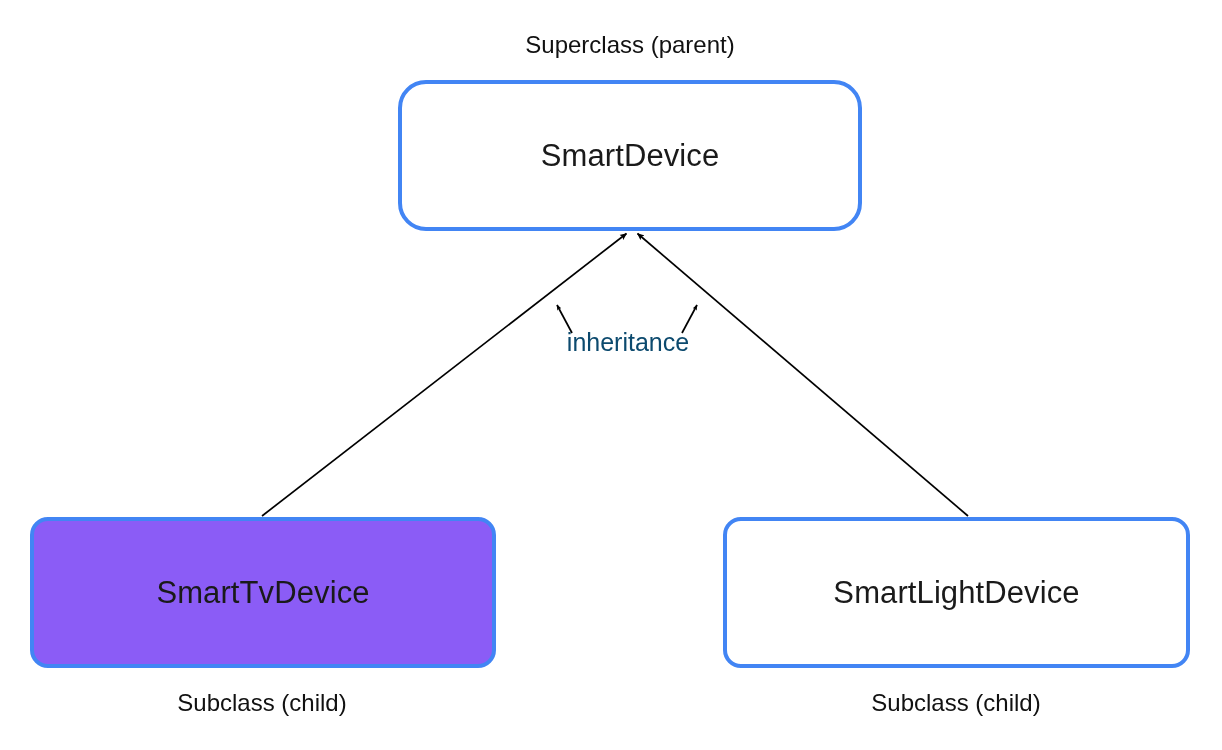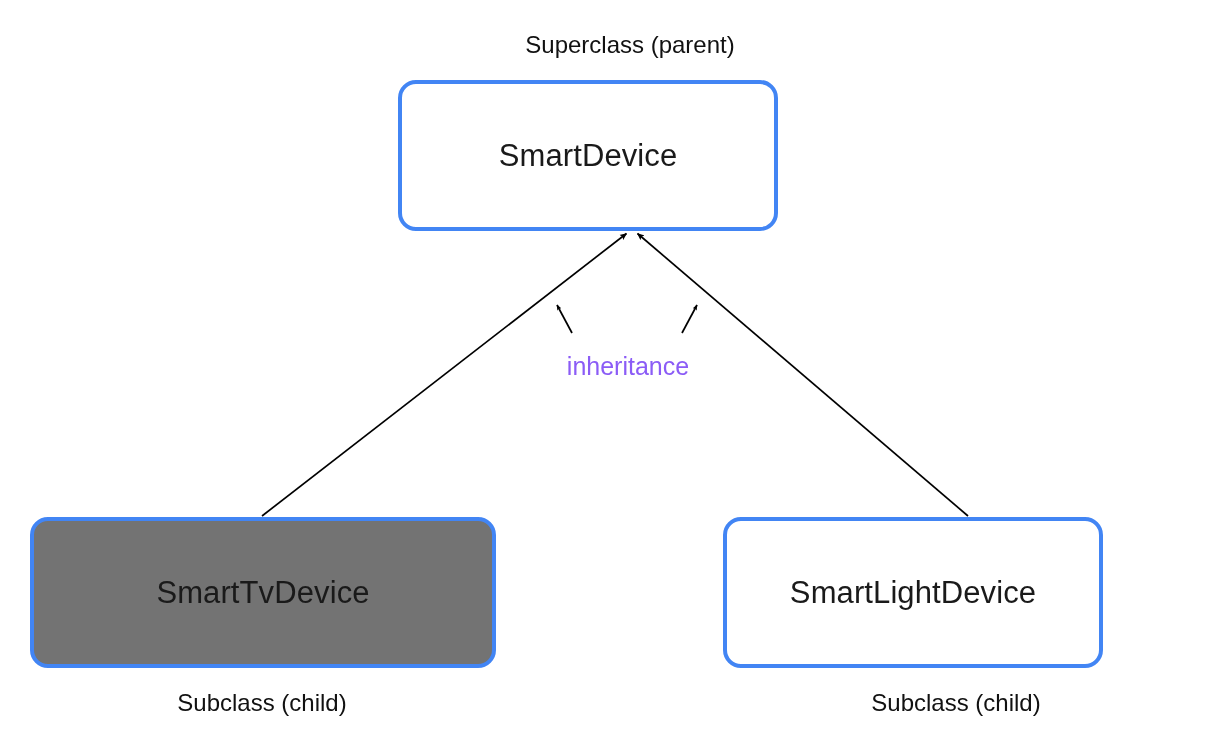--- a/index.html
+++ b/index.html
@@ -50,33 +50,34 @@
     font-weight: 400;
     letter-spacing: 0.1px;
     color: #1a1a1a;
     line-height: 1;
     white-space: nowrap;
   }
 
   #box-smartdevice {
     left: 398px;
     top: 80px;
-    width: 380px;
+    width: 464px;
     height: 151px;
+    border-radius: 28px;
   }
   #box-smarttvdevice {
     left: 30px;
     top: 517px;
     width: 466px;
     height: 151px;
   }
   #box-smartlightdevice {
     left: 723px;
     top: 517px;
-    width: 380px;
+    width: 467px;
     height: 151px;
   }
 
   
   .caption {
     position: absolute;
     font-family: "Liberation Sans", sans-serif;
     font-size: 24px;
     font-weight: 400;
     color: #111111;
@@ -141,23 +142,23 @@
 
     <line x1="682" y1="333" x2="697" y2="305" stroke="#000000" stroke-width="1.7" stroke-linecap="butt" marker-end="url(#arrowhead-small)"></line>
   </svg>
 
   <div class="caption" id="caption-superclass" style="color: rgb(17, 17, 17);">Superclass (parent)</div>
 
   <div class="class-box" id="box-smartdevice" style="border-color: rgb(66, 133, 244); background-color: rgb(255, 255, 255);">
     <span class="class-box-label" style="color: rgb(26, 26, 26);">SmartDevice</span>
   </div>
 
-  <div id="label-inheritance" style="color: #8b5cf6; margin-top: 24px;">inheritance</div>
+  <div id="label-inheritance" style="color: #0c4a6e;">inheritance</div>
 
-  <div class="class-box" id="box-smarttvdevice" style="border-color: rgb(66, 133, 244); background-color: #737373;">
+  <div class="class-box" id="box-smarttvdevice" style="border-color: rgb(66, 133, 244); background-color: #8b5cf6;">
     <span class="class-box-label" style="color: rgb(26, 26, 26);">SmartTvDevice</span>
   </div>
 
   <div class="class-box" id="box-smartlightdevice" style="border-color: rgb(66, 133, 244); background-color: rgb(255, 255, 255);">
     <span class="class-box-label" style="color: rgb(26, 26, 26);">SmartLightDevice</span>
   </div>
 
   <div class="caption" id="caption-subclass-left" style="color: rgb(17, 17, 17);">Subclass (child)</div>
 
   <div class="caption" id="caption-subclass-right" style="color: rgb(17, 17, 17);">Subclass (child)</div>

